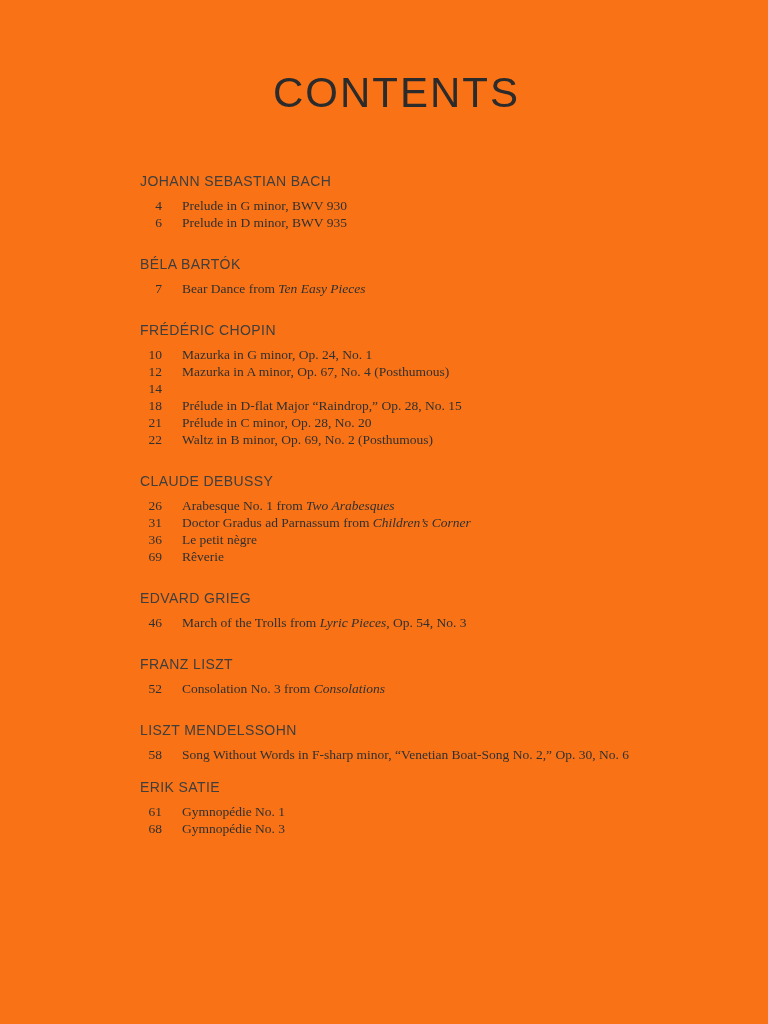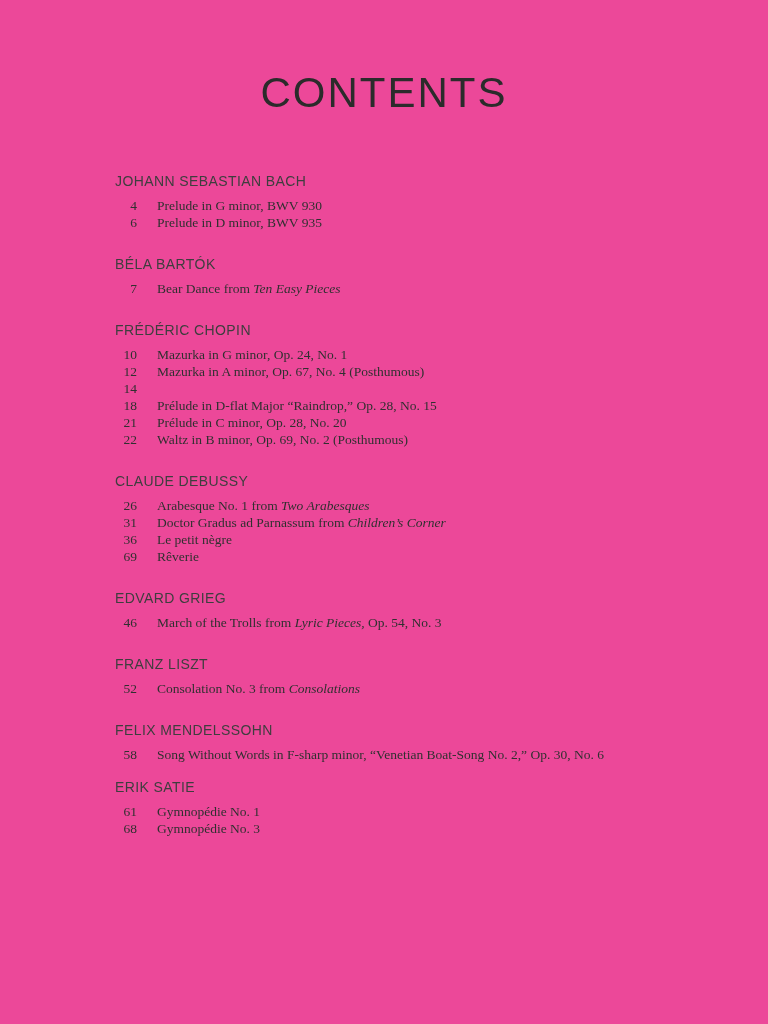--- a/index.html
+++ b/index.html
@@ -4,24 +4,25 @@
 <style>
   html, body {
     margin: 0;
     padding: 0;
     background: #e8e8e8;
   }
   .page {
     width: 768px;
     height: 1024px;
     margin: 0 auto;
-    background: #ec4899;
+    background: #f97316;
     position: relative;
     overflow: hidden;
     box-sizing: border-box;
+    padding-left: 25px;
   }
   .title {
     font-family: "Liberation Sans", sans-serif;
     font-weight: 200;
     font-size: 42px;
     letter-spacing: 2px;
     color: #2b2b2b;
     text-align: center;
     margin: 72px 0 0 0;
     line-height: 1;
@@ -144,21 +145,21 @@
         </div>
       </section>
       <section class="toc-section">
         <h2 class="composer">FRANZ LISZT</h2>
         <div class="entry">
           <span class="pagenum">52</span>
           <span class="entry-title"><span>Consolation No. 3 from </span><i>Consolations</i></span>
         </div>
       </section>
       <section class="toc-section">
-        <h2 class="composer">FELIX MENDELSSOHN</h2>
+        <h2 class="composer">LISZT MENDELSSOHN</h2>
         <div class="entry">
           <span class="pagenum">58</span>
           <span class="entry-title"><span>Song Without Words in F-sharp minor, “Venetian Boat-Song No. 2,” Op. 30, No. 6</span></span>
         </div>
       </section>
       <section class="toc-section">
         <h2 class="composer">ERIK SATIE</h2>
         <div class="entry">
           <span class="pagenum">61</span>
           <span class="entry-title"><span>Gymnopédie No. 1</span></span>

